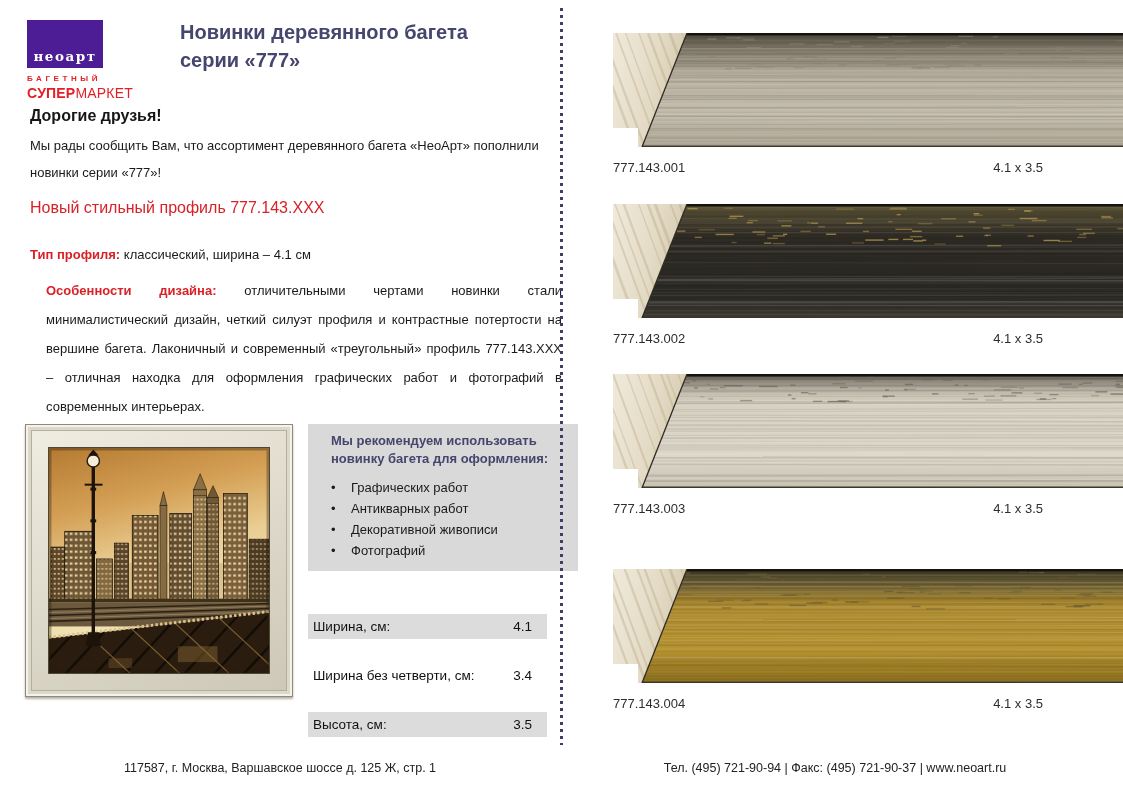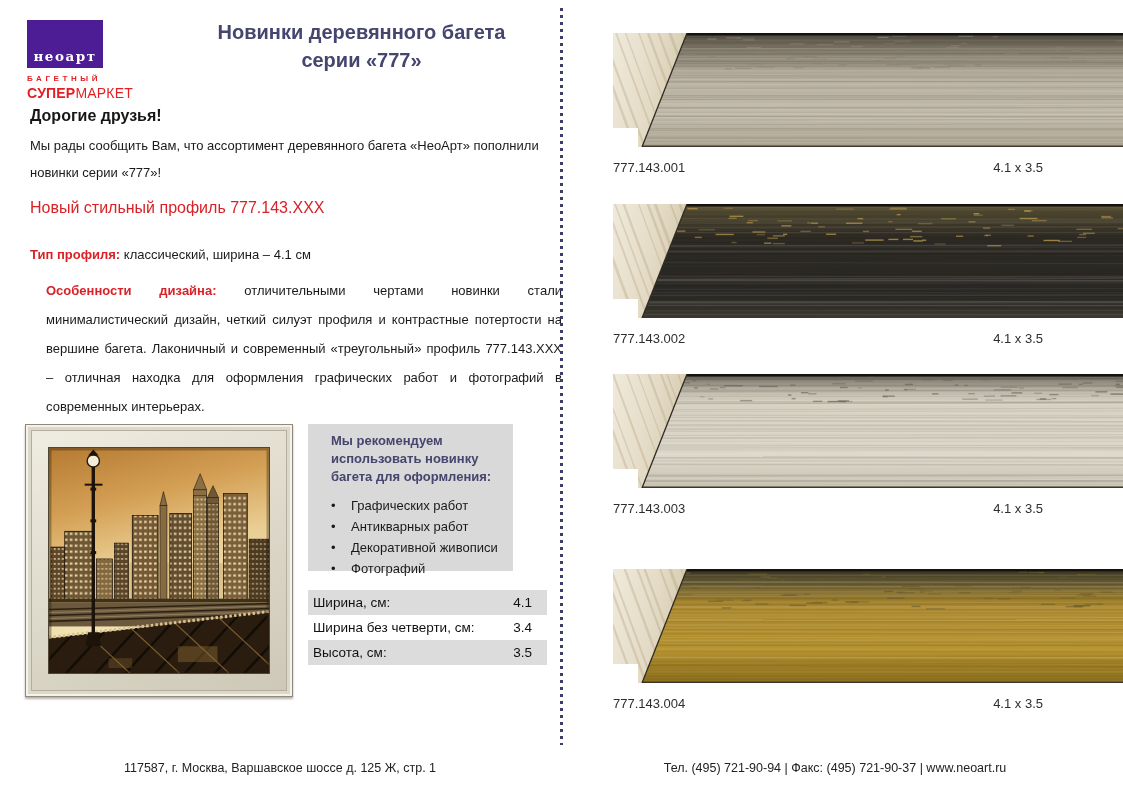--- a/index.html
+++ b/index.html
@@ -9,21 +9,21 @@
   
   .logo{position:absolute;left:27px;top:20px;width:130px;}
   .logo-box{width:76px;height:48px;background:#4c1d95;display:flex;align-items:flex-end;justify-content:center;
             box-sizing:border-box;padding-bottom:4px;}
   .logo-wordmark{font-family:"DejaVu Serif",serif;font-weight:bold;color:#ffffff;font-size:13.5px;letter-spacing:1.5px;}
   .logo-sub1{color:#e31e24;font-size:8px;font-weight:bold;letter-spacing:3.6px;margin-top:6px;white-space:nowrap;}
   .logo-sub2{color:#e31e24;font-size:14px;letter-spacing:0.2px;margin-top:2px;white-space:nowrap;}
   .logo-sub2 .b{font-weight:bold;}
 
   
-  .title{position:absolute;left:180px;top:18px;width:363px;text-align:center;
+  .title{position:absolute;left:180px;top:18px;width:363px;text-align:left;
          color:#45456e;font-size:20px;font-weight:bold;line-height:28px;}
 
   
   .greeting{position:absolute;left:30px;top:107px;font-size:16px;font-weight:bold;color:#161616;}
   .intro{position:absolute;left:30px;top:132px;width:516px;font-size:13px;line-height:27px;}
 
   
   .profile-heading{position:absolute;left:30px;top:199px;font-size:16px;font-weight:normal;color:#d92127;}
   .type-line{position:absolute;left:30px;top:234px;font-size:13px;margin-top:13px;}
   .red-label{color:#d92127;font-weight:bold;}
@@ -33,31 +33,31 @@
   .picture{position:absolute;left:25px;top:424px;width:268px;height:273px;box-sizing:border-box;
            background:linear-gradient(155deg,#f0ede2,#dcd8c9 55%,#ccc7b6);
            border:1px solid #8f8a7a;
            box-shadow:inset 0 0 0 2px #f4f2e9, inset 0 0 0 5px #ddd9ca, inset 0 0 0 6px #b3ae9d,
                       0 2px 2px rgba(90,85,70,.45);}
   .painting{position:absolute;left:22px;top:22px;right:22px;bottom:22px;border:1px solid #4e4736;
             box-shadow:inset 1px 1px 3px rgba(40,30,10,.5);}
   .painting svg{display:block;width:100%;height:100%;}
 
   
-  .reco{position:absolute;left:308px;top:424px;width:205px;height:147px;background:#d9d9d9;
+  .reco{position:absolute;left:308px;top:424px;width:270px;height:147px;background:#d9d9d9;
         box-sizing:border-box;padding:8px 12px 0 23px;}
   .reco-heading{color:#45456e;font-weight:bold;font-size:13px;line-height:18px;}
   .reco-list{margin-top:9px;}
   .reco-item{display:flex;font-size:13px;line-height:21px;}
   .reco-dot{width:20px;flex:0 0 20px;}
 
   
   .specs{position:absolute;left:308px;top:590px;width:239px;}
   .spec-row{display:flex;justify-content:space-between;align-items:center;height:25px;
-            padding:0 15px 0 5px;font-size:13.5px;color:#111;}
+            padding:0 15px 0 5px;font-size:13.5px;color:#111;margin-top:24px;}
   .spec-row.alt{background:#dcdcdc;}
 
   
   .divider{position:absolute;left:560px;top:8px;width:3px;height:737px;
            background:repeating-linear-gradient(to bottom,#3e3e6b 0 3px,transparent 3px 7px);}
 
   
   .sample{position:absolute;left:613px;width:510px;}
   .sample svg{display:block;width:510px;height:114px;}
   .sample-caption{display:flex;justify-content:space-between;margin-top:13px;padding-right:80px;

